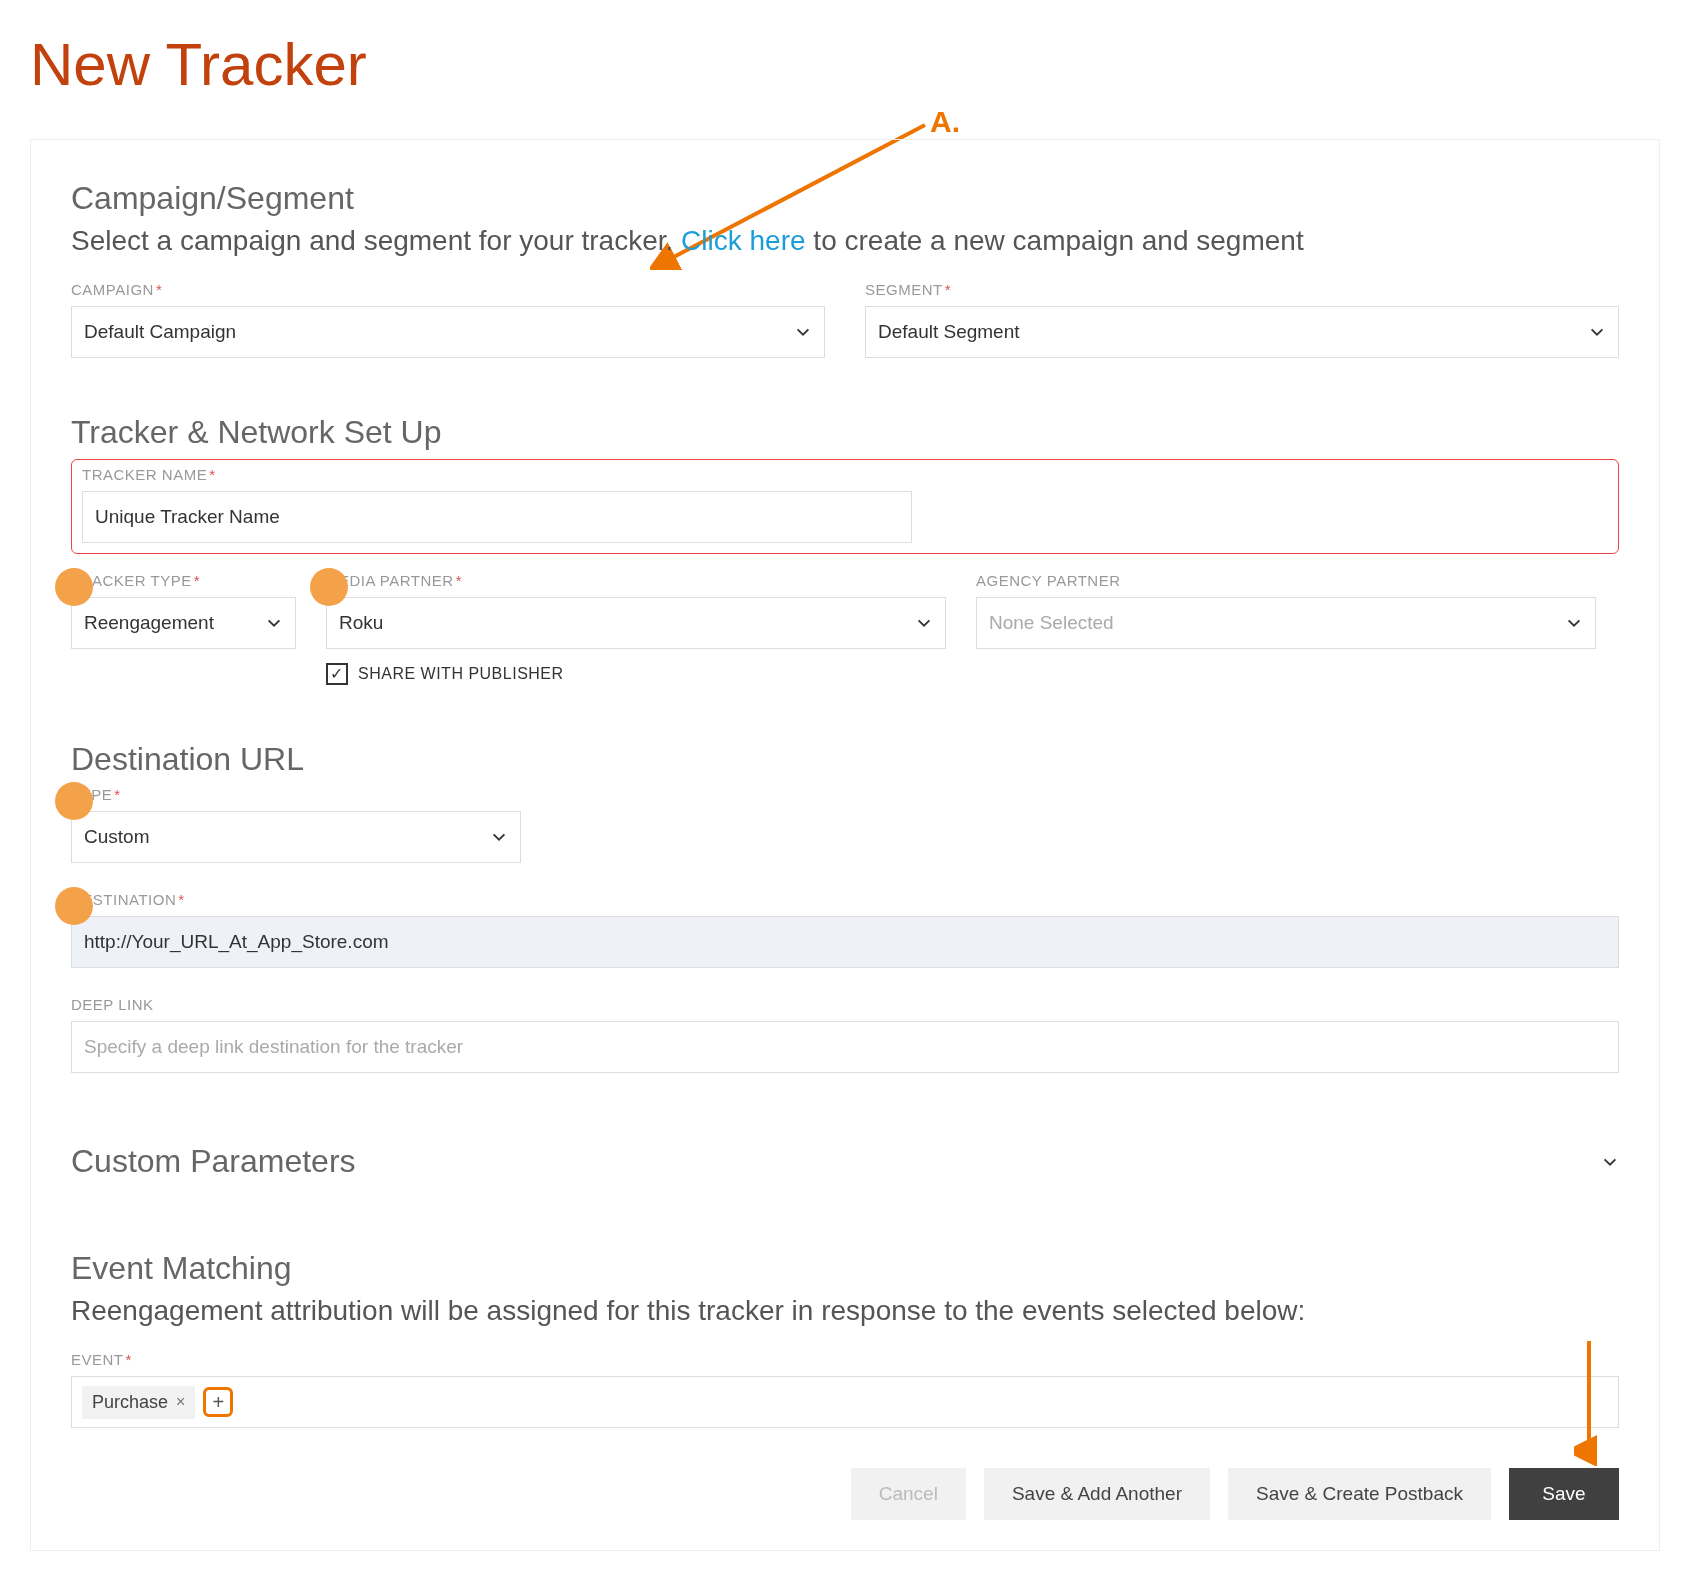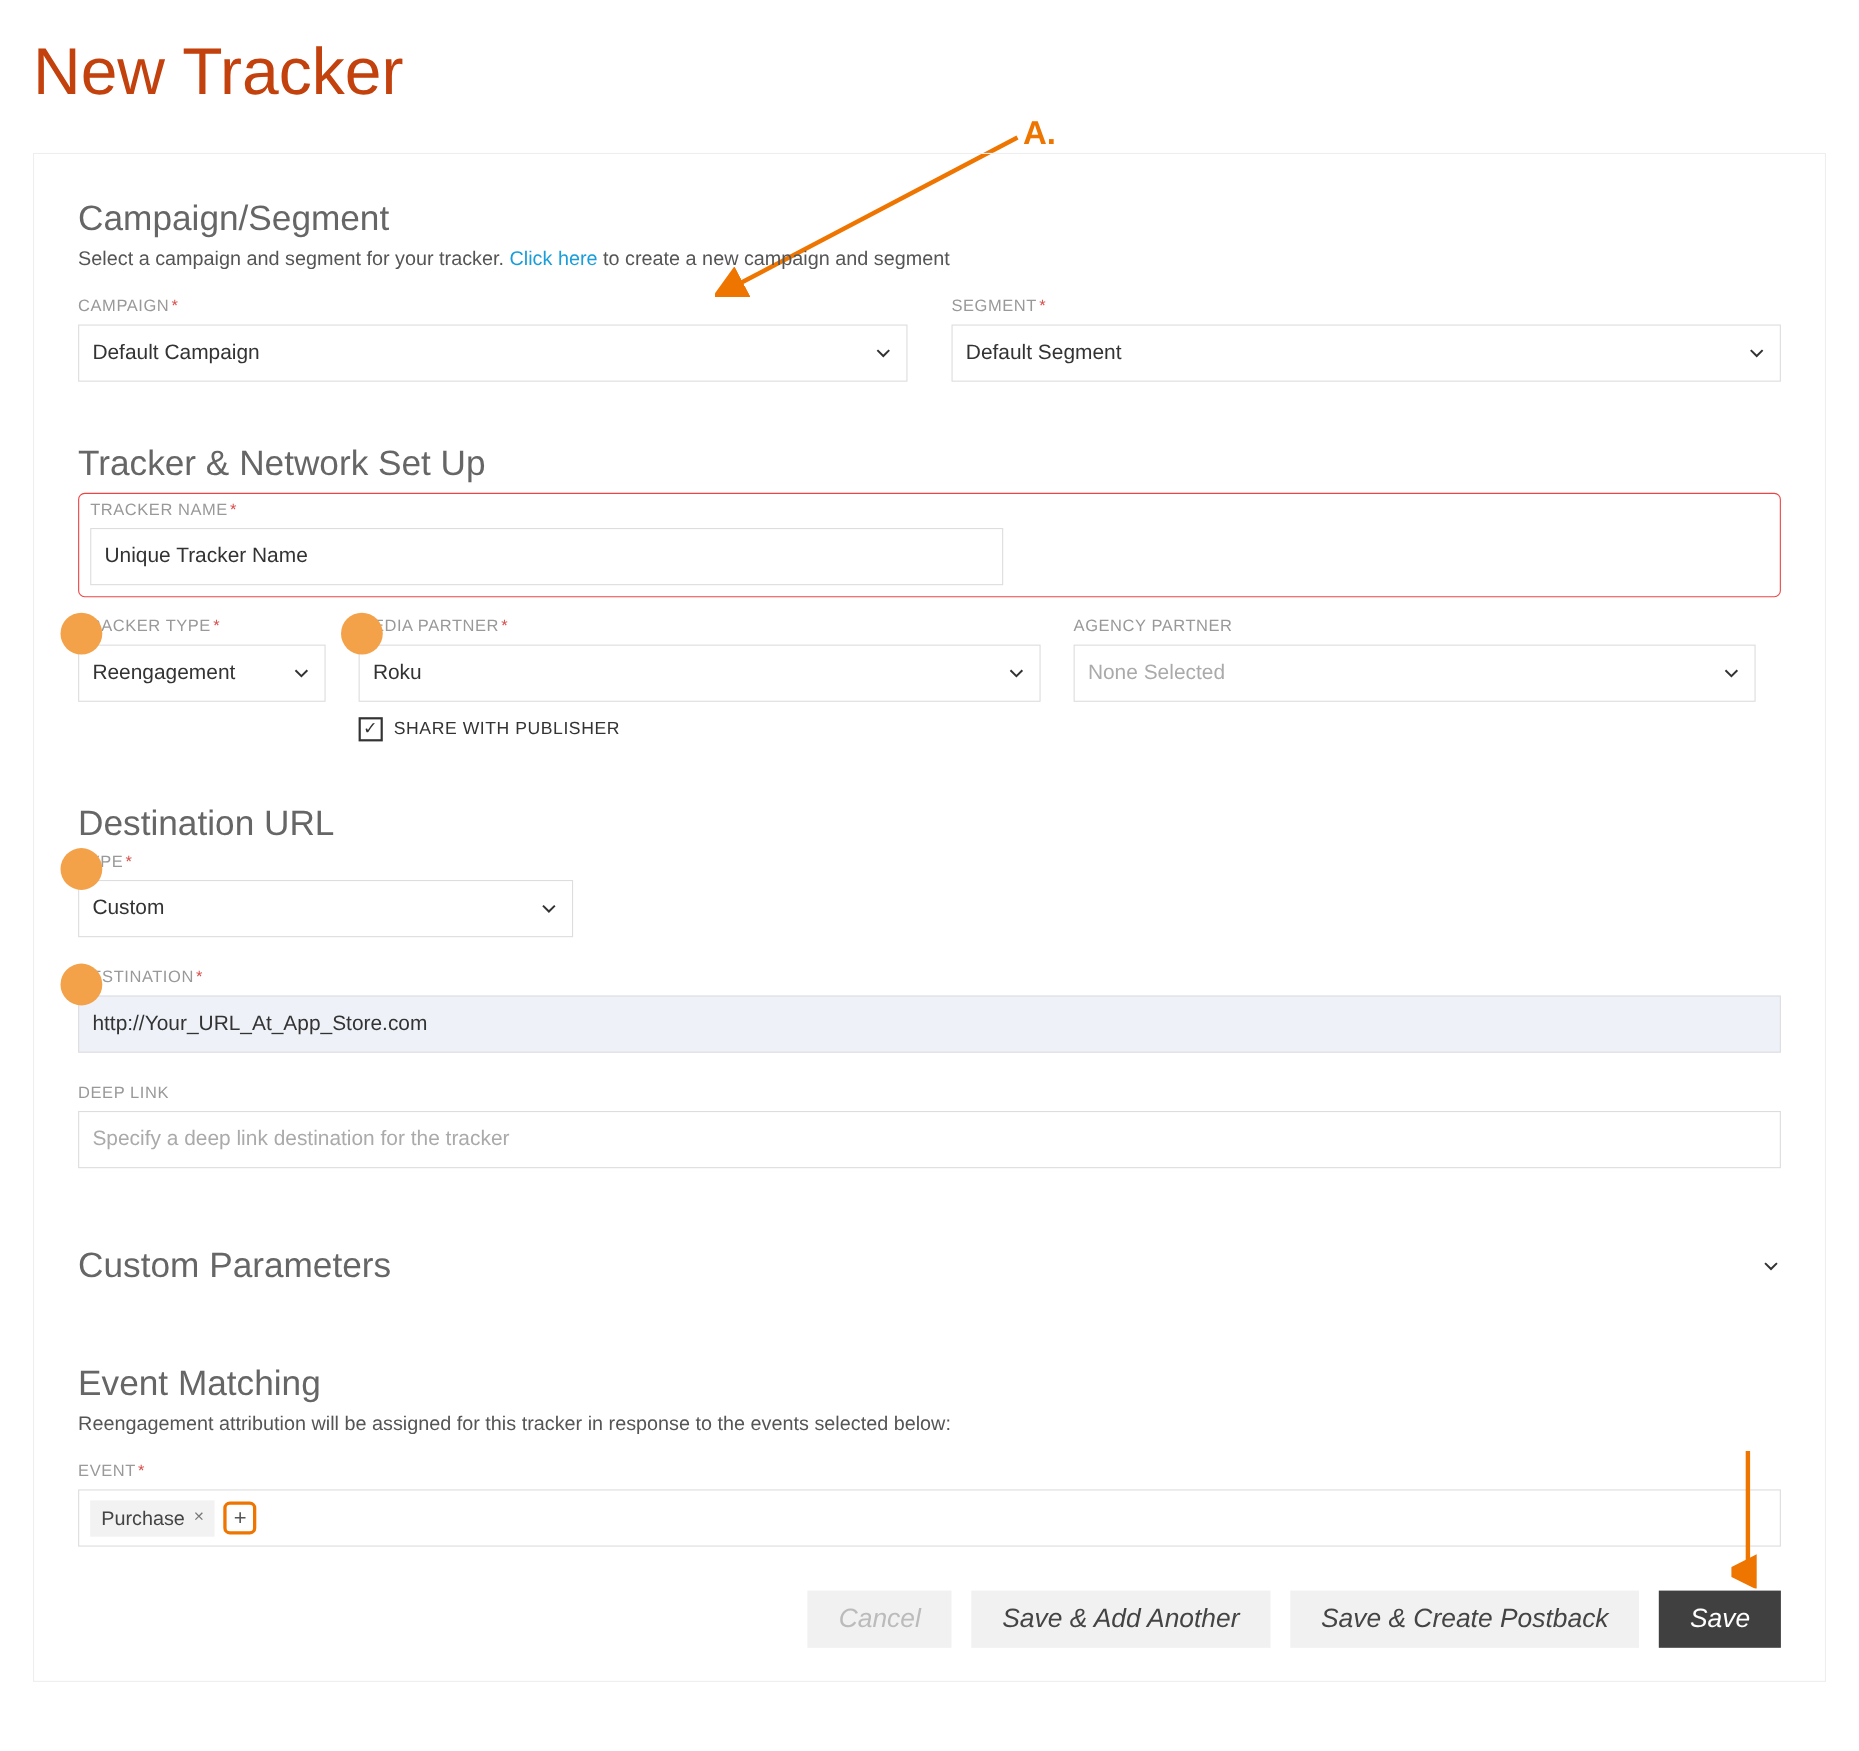--- a/index.html
+++ b/index.html
@@ -53,21 +53,21 @@
     padding: 40px 40px 30px 40px;
     position: relative;
   }
   .section-title {
     font-size: 32px;
     font-weight: 300;
     color: #666;
     margin-bottom: 8px;
   }
   .subtext {
-    font-size: 18px;
+    font-size: 28px;
     color: #555;
     margin-bottom: 24px;
   }
   .link {
     color: #1a9dd9;
     cursor: pointer;
   }
   .row {
     display: flex;
     gap: 40px;
@@ -202,27 +202,26 @@
   }
   .btn-row {
     display: flex;
     justify-content: flex-end;
     gap: 18px;
     margin-top: 40px;
   }
   .btn {
     height: 52px;
     padding: 0 28px;
-    font-size: 24px;
+    font-size: 19px;
     border: none;
     cursor: pointer;
     display: flex;
     align-items: center;
     justify-content: center;
-    font-style: italic;
   }
   .btn.secondary {
     background: #f1f1f1;
     color: #444;
   }
   .btn.disabled {
     background: #f1f1f1;
     color: #bbb;
     cursor: not-allowed;
   }

